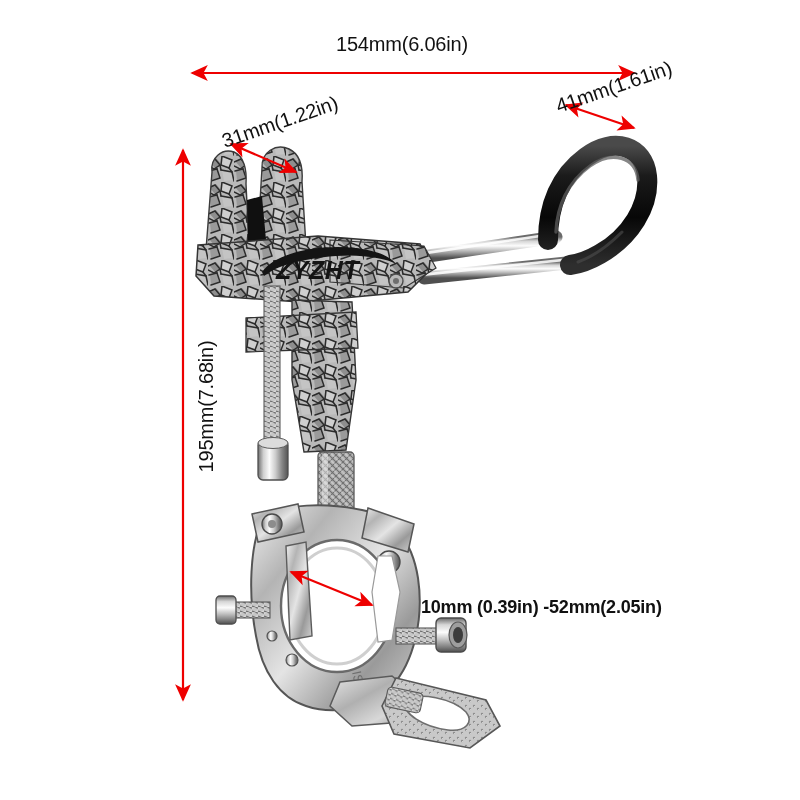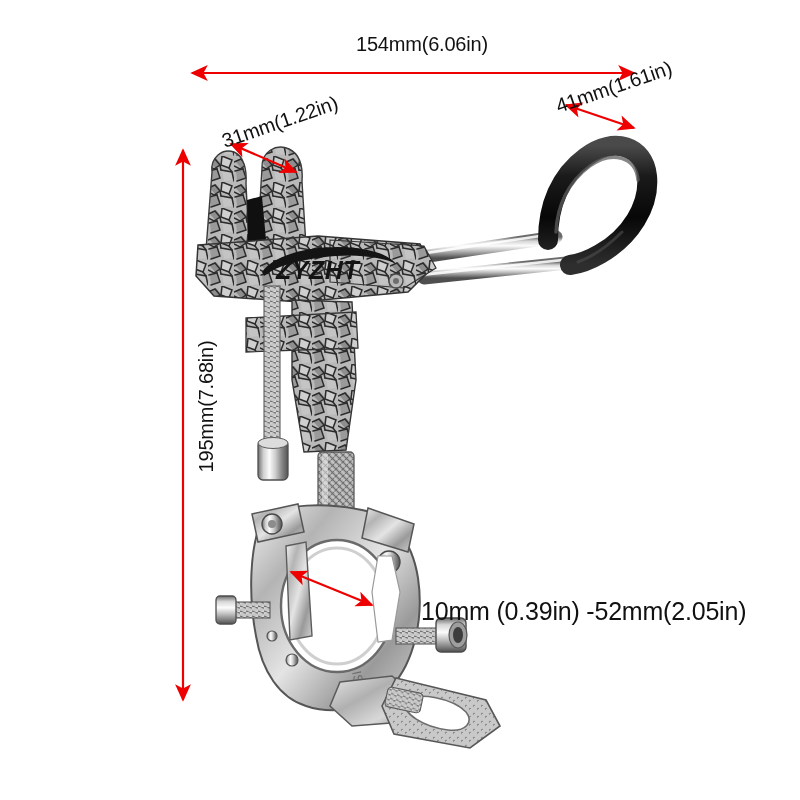--- a/index.html
+++ b/index.html
@@ -24,21 +24,21 @@
   .dim-label {
     position: absolute;
     white-space: nowrap;
     font-family: "Liberation Sans", sans-serif;
     font-size: 20px;
     font-weight: 400;
     color: #111111;
     letter-spacing: -0.2px;
   }
   #label-width {
-    left: 356px;
+    left: 336px;
     top: 33px;
   }
   #label-handle {
     left: 553px;
     top: 96px;
     transform: rotate(-19deg);
     transform-origin: left top;
   }
   #label-jaw {
     left: 219px;
@@ -48,21 +48,22 @@
   }
   #label-height {
     left: 141px;
     top: 395px;
     transform: rotate(-90deg);
     transform-origin: center center;
   }
   #label-clamp {
     left: 421px;
     top: 597px;
-    font-size: 25px;
+    font-size: 18px;
+    font-weight: bold;
   }
 </style>
 </head>
 <body>
 
 <svg id="canvas" viewBox="0 0 800 800" xmlns="http://www.w3.org/2000/svg">
   <defs>
 
     <pattern id="crackle" width="26" height="26" patternUnits="userSpaceOnUse">
       <rect width="26" height="26" fill="#b9b9b9"></rect>

